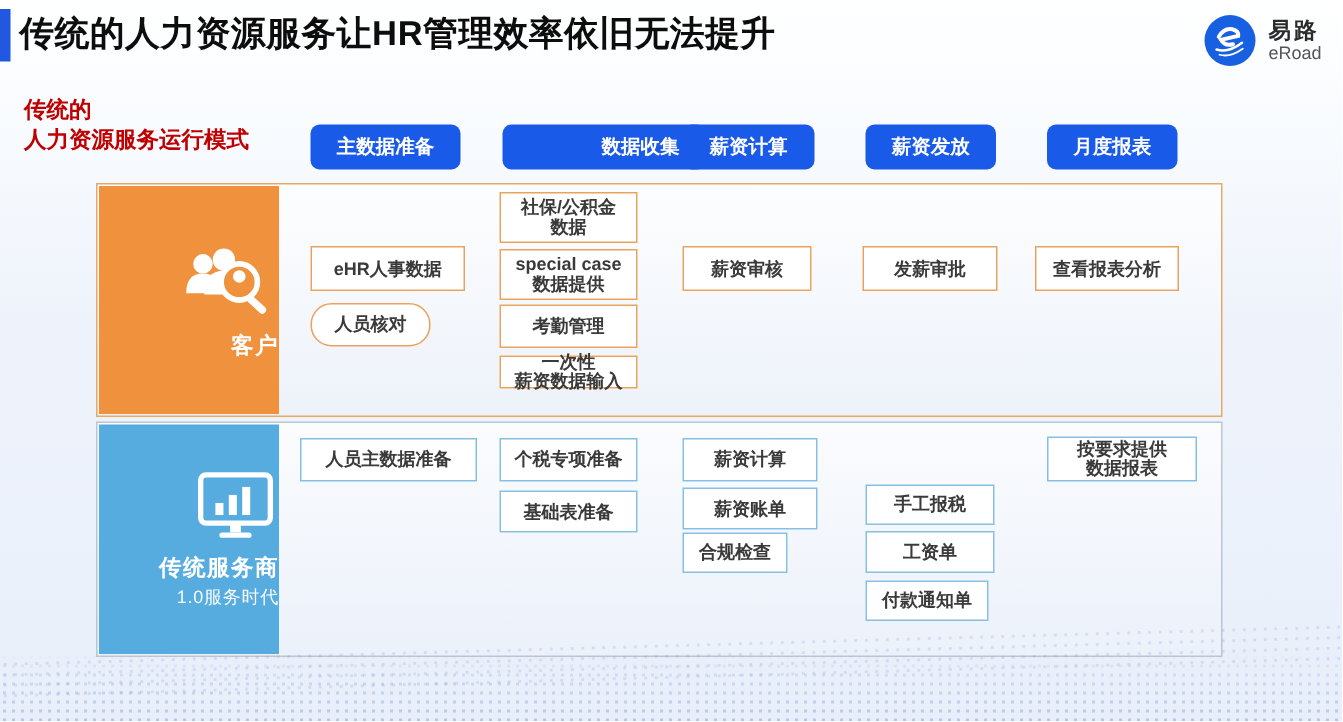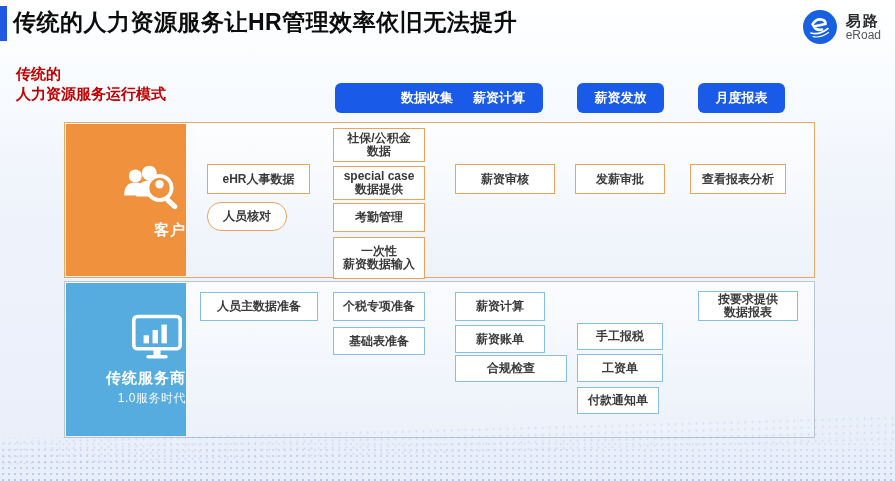--- a/index.html
+++ b/index.html
@@ -70,20 +70,21 @@
       <span class="logo-cn">易路</span>
       <span class="logo-en">eRoad</span>
     </div>
   </div>
 
   <div class="intro">
     <div>传统的</div>
     <div>人力资源服务运行模式</div>
   </div>
 
+  <div class="stage" style="left:207px;width:100px;">主数据准备</div>
   <div class="stage" style="left:335px;width:88px;padding-left:48px;">数据收集</div>
   <div class="stage" style="left:455px;width:88px;">薪资计算</div>
   <div class="stage" style="left:577px;width:87px;">薪资发放</div>
   <div class="stage" style="left:698px;width:87px;">月度报表</div>
 
   <div class="band customer">
     <div class="side orange">
       <svg width="66" height="54" viewBox="0 0 70 58">
         <g fill="#ffffff">
           <circle cx="16" cy="16" r="7"></circle>
@@ -100,23 +101,23 @@
     </div>
   </div>
 
   <div class="bx o" style="left:207px;top:164px;width:103px;height:30px;">eHR人事数据</div>
   <div class="bx o" style="left:207px;top:202px;width:80px;height:29px;border-radius:14px;">人员核对</div>
   <div class="bx o" style="left:333px;top:128px;width:92px;height:34px;">社保/公积金
 数据</div>
   <div class="bx o" style="left:333px;top:166px;width:92px;height:34px;">special case
 数据提供</div>
   <div class="bx o" style="left:333px;top:203px;width:92px;height:29px;">考勤管理</div>
-  <div class="bx o" style="left:333px;top:237px;width:92px;height:42px;">一次性
+  <div class="bx o" style="left:333px;top:237px;width:92px;height:22px;">一次性
 薪资数据输入</div>
-  <div class="bx o" style="left:455px;top:164px;width:100px;height:30px;">薪资审核</div>
+  <div class="bx o" style="left:455px;top:164px;width:86px;height:30px;">薪资审核</div>
   <div class="bx o" style="left:575px;top:164px;width:90px;height:30px;">发薪审批</div>
   <div class="bx o" style="left:690px;top:164px;width:96px;height:30px;">查看报表分析</div>
 
   <div class="band provider">
     <div class="side blue">
       <svg width="58" height="50" viewBox="0 0 64 56">
         <rect x="6" y="4" width="52" height="36" rx="4" fill="none" stroke="#ffffff" stroke-width="4"></rect>
         <rect x="17" y="25" width="6" height="9" fill="#ffffff"></rect>
         <rect x="27" y="19" width="6" height="15" fill="#ffffff"></rect>
         <rect x="37" y="13" width="6" height="21" fill="#ffffff"></rect>
@@ -126,21 +127,21 @@
       <span class="side-label">传统服务商</span>
       <span class="side-sublabel">1.0服务时代</span>
     </div>
   </div>
 
   <div class="bx b" style="left:200px;top:292px;width:118px;height:29px;">人员主数据准备</div>
   <div class="bx b" style="left:333px;top:292px;width:92px;height:29px;">个税专项准备</div>
   <div class="bx b" style="left:333px;top:327px;width:92px;height:28px;">基础表准备</div>
   <div class="bx b" style="left:455px;top:292px;width:90px;height:29px;">薪资计算</div>
   <div class="bx b" style="left:455px;top:325px;width:90px;height:28px;">薪资账单</div>
-  <div class="bx b" style="left:455px;top:355px;width:112px;height:27px;">合规检查</div>
+  <div class="bx b" style="left:455px;top:355px;width:70px;height:27px;">合规检查</div>
   <div class="bx b" style="left:577px;top:323px;width:86px;height:27px;">手工报税</div>
   <div class="bx b" style="left:577px;top:354px;width:86px;height:28px;">工资单</div>
   <div class="bx b" style="left:577px;top:387px;width:82px;height:27px;">付款通知单</div>
   <div class="bx b" style="left:698px;top:291px;width:100px;height:30px;">按要求提供
 数据报表</div>
 
   <div class="dots2"></div>
   <div class="dots"></div>
 </div>
 

